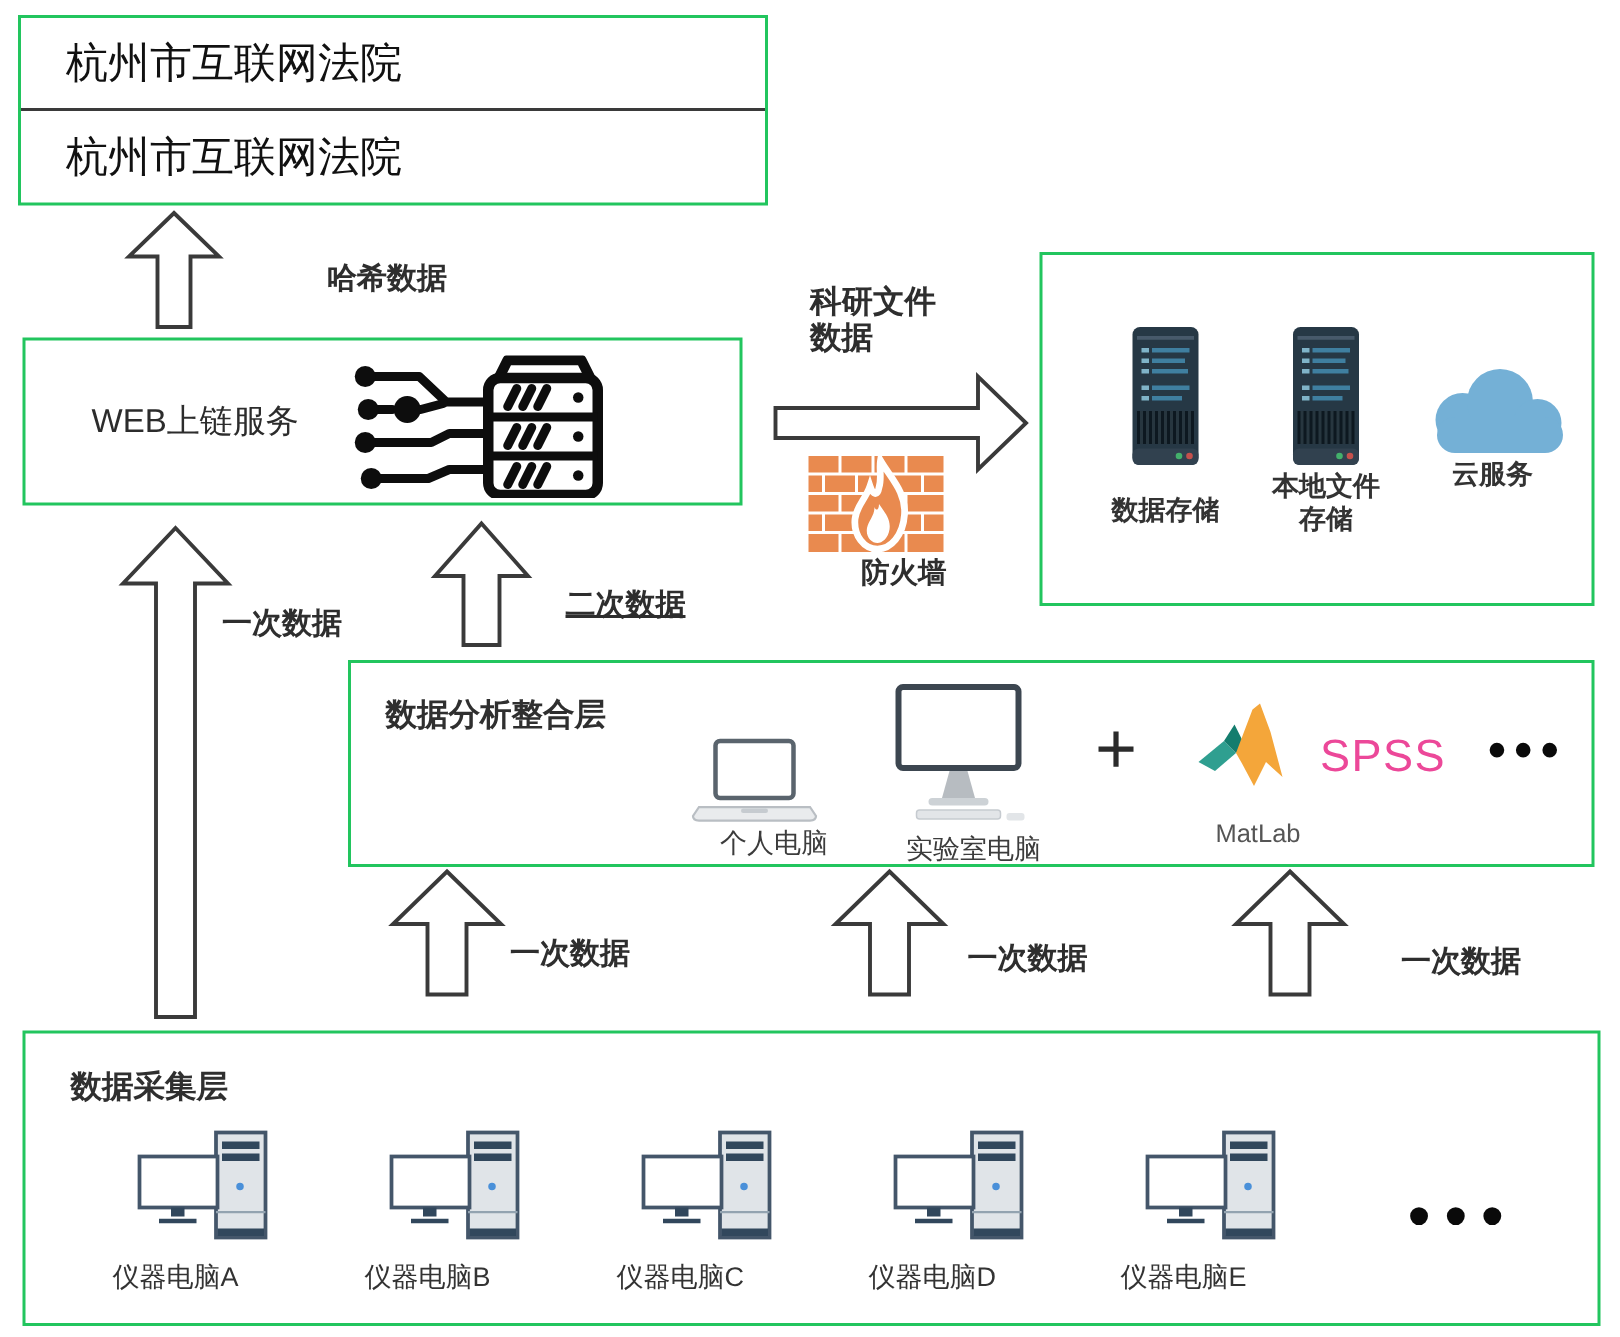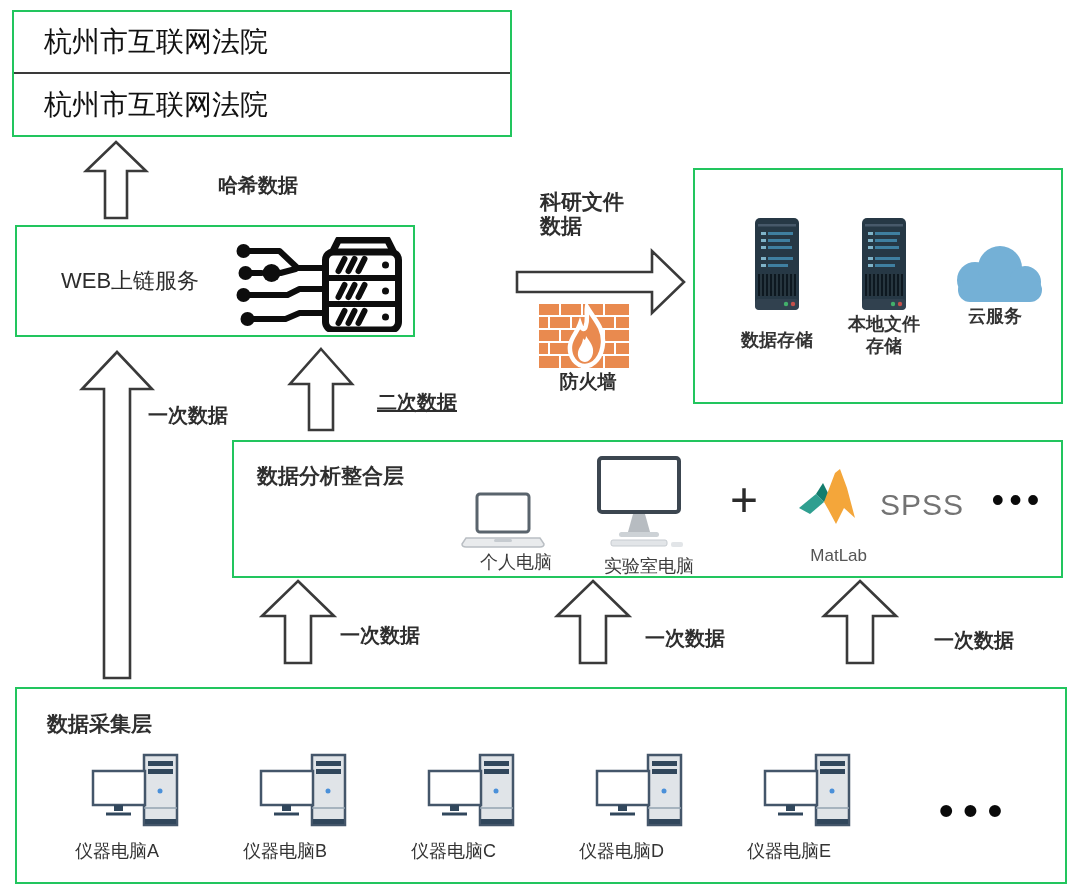--- a/index.html
+++ b/index.html
@@ -6,47 +6,47 @@
   #canvas{position:relative;width:1080px;height:891px;background:#fff;overflow:hidden;
           font-family:"Liberation Sans",sans-serif;color:#2e2e2e;}
   .box{position:absolute;border:2px solid #22c55e;background:#fff;box-sizing:border-box;}
   
   #header-box{left:12px;top:10px;width:500px;height:127px;}
   .hrow{display:flex;align-items:center;padding-left:30px;box-sizing:border-box;
         font-family:"Liberation Serif","DejaVu Serif",serif;font-size:28px;color:#111;}
   #hrow1{height:62px;border-bottom:2px solid #3a3a3a;}
   #hrow2{height:61px;}
   
-  #web-box{left:15px;top:225px;width:400px;height:112px;padding-left:37px;}
+  #web-box{left:15px;top:225px;width:480px;height:112px;padding-left:37px;}
   #web-label{position:absolute;left:44px;top:0;height:108px;display:flex;align-items:center;
              font-size:22px;font-weight:500;color:#2c2c2c;}
   #web-icon{position:absolute;left:218px;top:10px;}
   
   #storage-box{left:693px;top:168px;width:370px;height:236px;}
   .st-lbl{position:absolute;text-align:center;font-size:18px;font-weight:600;color:#333;line-height:22px;}
   
   #analysis-box{left:232px;top:440px;width:831px;height:138px;}
   .box-title{position:absolute;font-size:21px;font-weight:700;color:#2f2f2f;}
   .item-lbl{position:absolute;text-align:right;font-size:18px;color:#3c3c3c;}
   #plus-sign{position:absolute;left:496px;top:34px;font-size:48px;font-weight:500;color:#2b2b2b;line-height:48px;}
-  #spss{position:absolute;left:646px;top:46px;font-size:30px;font-weight:500;letter-spacing:1px;color:#737373;}
+  #spss{position:absolute;left:646px;top:46px;font-size:30px;font-weight:500;letter-spacing:1px;color:#ec4899;}
   .dots{position:absolute;color:#0a0a0a;text-align:center;}
   #analysis-dots{left:744px;top:40px;width:80px;font-size:36px;letter-spacing:5px;line-height:36px;}
   
   #collection-box{left:15px;top:687px;width:1052px;height:197px;}
   .pc{position:absolute;top:64px;}
   .pc-lbl{position:absolute;top:150px;width:120px;text-align:left;font-size:18px;color:#333;}
   #collection-dots{left:898px;top:100px;width:120px;font-size:44px;letter-spacing:9px;line-height:44px;}
   
   .flow-lbl{position:absolute;font-size:20px;font-weight:700;color:#2e2e2e;}
   #lbl-hash{left:180px;top:172px;padding-left:38px;}
   #lbl-primary-left{left:148px;top:402px;}
   #lbl-secondary{left:377px;top:389px;text-decoration:underline;}
   #lbl-research{left:540px;top:190px;width:92px;line-height:24px;font-size:21px;}
-  #lbl-firewall{left:545px;top:369px;width:86px;text-align:center;font-size:19px;}
+  #lbl-firewall{left:545px;top:369px;width:86px;text-align:right;font-size:19px;}
   #lbl-p1{left:340px;top:622px;}
   #lbl-p2{left:645px;top:625px;}
   #lbl-p3{left:934px;top:627px;}
   #arrows{position:absolute;left:0;top:0;pointer-events:none;}
   .arrow{fill:#fff;stroke:#3a3a3a;stroke-width:2.6;stroke-linejoin:miter;}
   svg{display:block;}
 </style>
 </head>
 <body>
 

